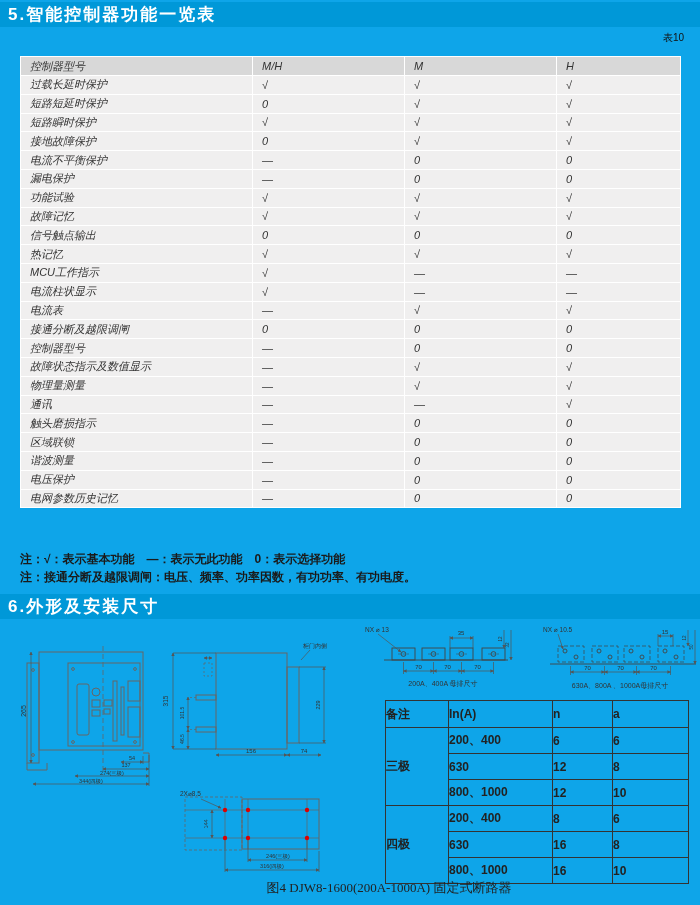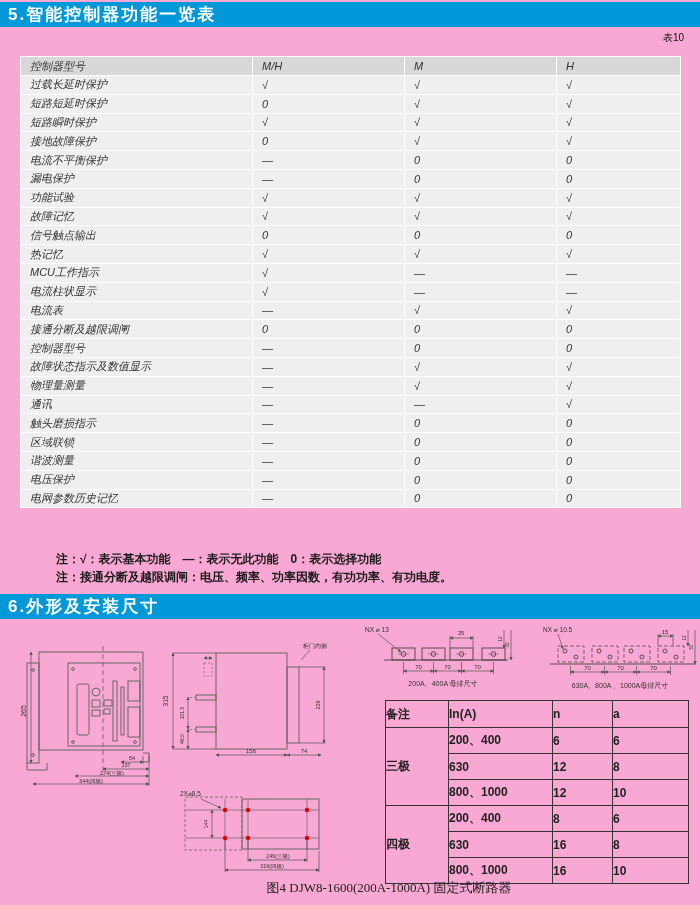--- a/index.html
+++ b/index.html
@@ -1,26 +1,26 @@
 <!DOCTYPE html>
 <html><head>
 <meta charset="utf-8">
 <style>
   html,body{margin:0;padding:0;background:#fff;}
-  .page{position:relative;width:700px;height:905px;background:#f9a8d4;overflow:hidden;
+  .page{position:relative;width:700px;height:905px;background:#0ea5e9;overflow:hidden;
         font-family:"Liberation Sans","DejaVu Sans",sans-serif;color:#333;}
   .section-bar{position:absolute;left:0;width:700px;height:25px;background:#0098d8;color:#ffffff;
         font-size:17px;font-weight:bold;letter-spacing:2px;line-height:25px;padding-left:8px;box-sizing:border-box;}
   .table-tag{position:absolute;top:31px;right:16px;font-size:10px;color:#111;}
   table.func-table{position:absolute;left:20px;top:56px;width:660px;border-collapse:collapse;
         table-layout:fixed;font-size:11px;color:#333;font-style:italic;}
   table.func-table th{background:#d8d8d8;font-weight:normal;text-align:left;height:18px;
         padding:0 0 0 9px;border:1px solid #ffffff;}
   table.func-table td{background:#f0efef;height:17.8px;padding:0 0 0 9px;border:1px solid #ffffff;}
-  .note{position:absolute;left:20px;font-size:12px;font-weight:bold;color:#1a1a1a;white-space:pre;margin-left:36px;}
+  .note{position:absolute;left:20px;font-size:12px;font-weight:bold;color:#1a1a1a;white-space:pre;}
   .drw{position:absolute;}
   svg text{font-family:"Liberation Sans","DejaVu Sans",sans-serif;fill:#333;}
   table.dim-table{position:absolute;left:385px;top:700px;width:303px;border-collapse:collapse;
         font-size:12px;font-weight:bold;color:#222;text-align:left;table-layout:fixed;}
   table.dim-table th, table.dim-table td{border:1px solid #333;height:25px;padding:0;}
   table.dim-table th{font-weight:bold;height:26px;}
   .fig-caption{position:absolute;top:879px;left:0;width:700px;text-align:center;padding-left:30px;
         box-sizing:border-box;font-size:13px;color:#222;font-family:"Liberation Serif","DejaVu Serif",serif;margin-left:24px;}
 </style>
 </head>

